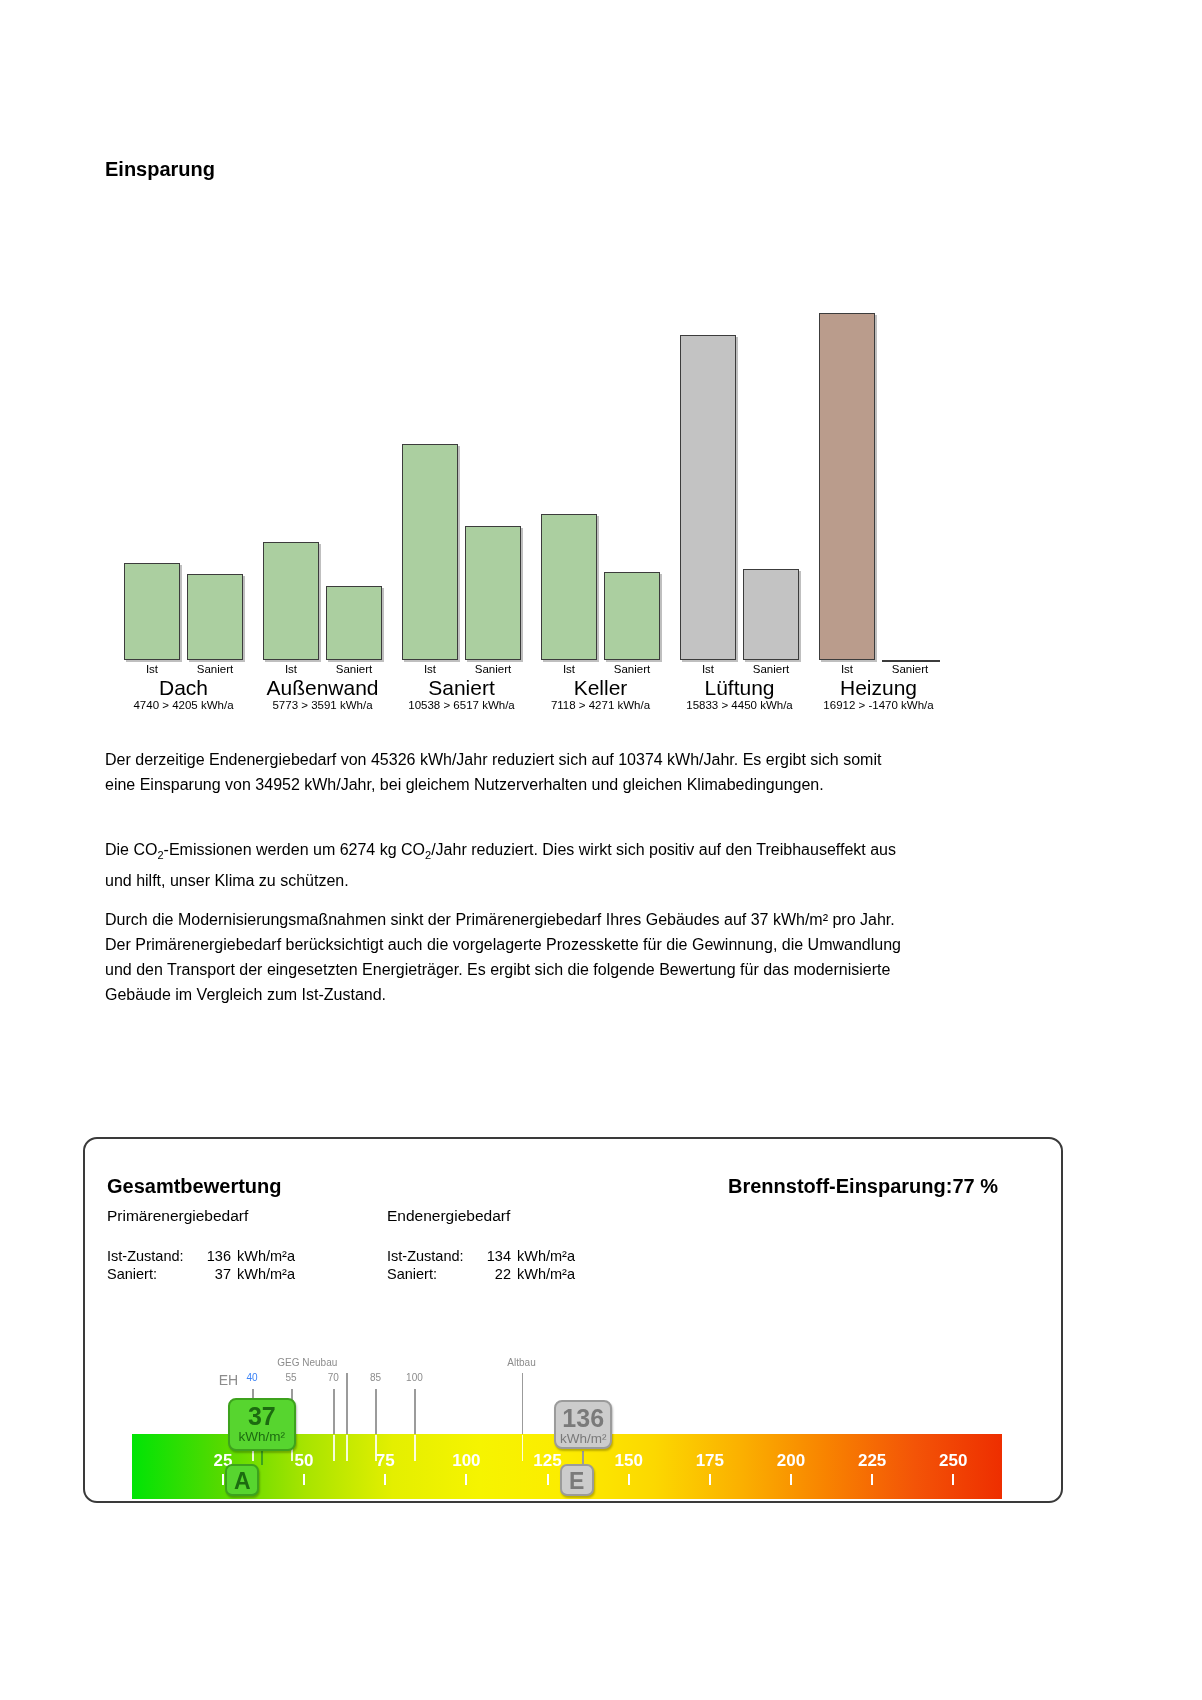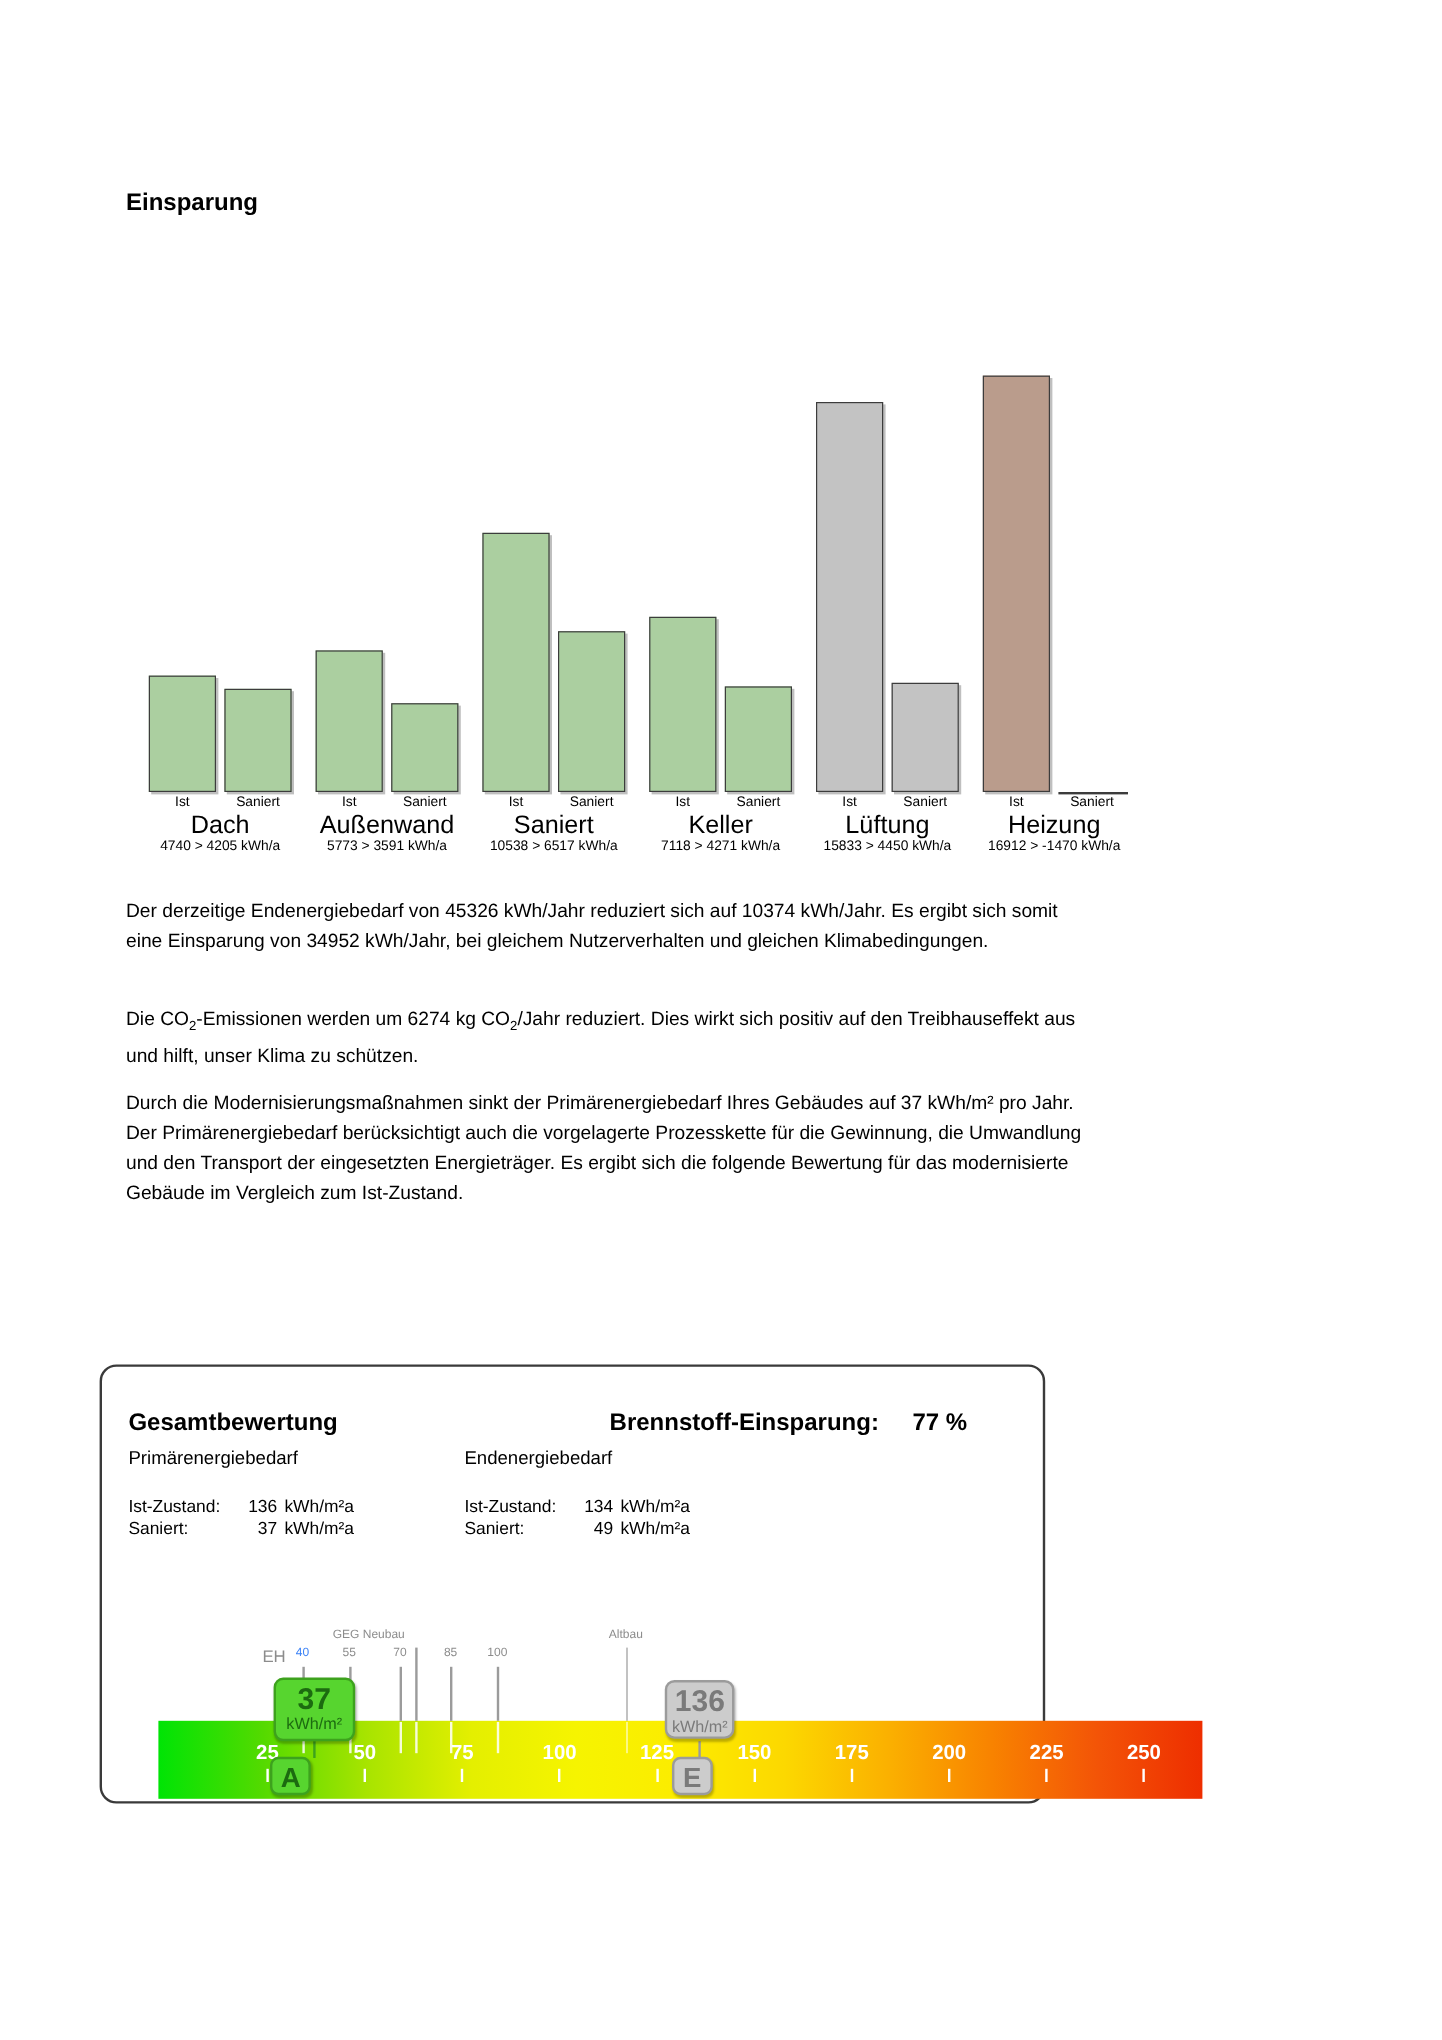--- a/index.html
+++ b/index.html
@@ -44,27 +44,27 @@
     position:absolute;transform:translateX(-50%);
     font-size:21px;white-space:nowrap;
   }
   .vlabel{
     position:absolute;transform:translateX(-50%);
     font-size:11.5px;white-space:nowrap;
   }
 
   
   .rating-box{
-    position:absolute;left:83px;top:1137px;width:788px;height:366px;
+    position:absolute;left:83px;top:1137px;width:980px;height:366px;
     border:2px solid #3a3a3a;border-radius:14px;
     box-sizing:border-box;background:#fff;text-decoration:underline;
   }
   .rb-title{position:absolute;left:22px;top:36px;font-size:20px;font-weight:bold;}
   .rb-fuel{position:absolute;right:63px;top:36px;font-size:20px;font-weight:bold;white-space:nowrap;}
-  .rb-fuel .val{margin-left:28px;}
+  .rb-fuel .val{margin-left:0;}
   .rb-colhead{position:absolute;top:68px;font-size:15.5px;}
   .rb-rows{position:absolute;top:108px;font-size:14.5px;line-height:18px;}
   .rb-row .lbl{display:inline-block;width:88px;}
   .rb-row .num{display:inline-block;width:36px;text-align:right;}
   .rb-row .unit{margin-left:6px;}
   #col1{left:22px;} #col2{left:302px;}
 
   
   #scale-area{position:absolute;left:0;top:0;width:100%;height:100%;}
   #scale-bar{
@@ -159,21 +159,21 @@
 
     <div class="rb-colhead" id="col1h" style="left:22px;">Primärenergiebedarf</div>
     <div class="rb-colhead" id="col2h" style="left:302px;">Endenergiebedarf</div>
 
     <div class="rb-rows" id="col1">
       <div class="rb-row"><span class="lbl">Ist-Zustand:</span><span class="num">136</span><span class="unit">kWh/m²a</span></div>
       <div class="rb-row"><span class="lbl">Saniert:</span><span class="num">37</span><span class="unit">kWh/m²a</span></div>
     </div>
     <div class="rb-rows" id="col2">
       <div class="rb-row"><span class="lbl">Ist-Zustand:</span><span class="num">134</span><span class="unit">kWh/m²a</span></div>
-      <div class="rb-row"><span class="lbl">Saniert:</span><span class="num">49</span><span class="unit">kWh/m²a</span></div>
+      <div class="rb-row"><span class="lbl">Saniert:</span><span class="num">22</span><span class="unit">kWh/m²a</span></div>
     </div>
 
     <div id="scale-area">
       <div id="scale-bar" style="background: linear-gradient(90deg, rgb(0, 228, 5), rgb(84, 218, 0), rgb(168, 228, 0), rgb(228, 239, 0), rgb(246, 244, 0), rgb(252, 236, 0), rgb(252, 216, 0), rgb(251, 176, 0), rgb(248, 130, 0), rgb(243, 84, 7), rgb(238, 46, 0));"></div>
     <div class="sc-num" style="left: 137.896px;">25</div>
         <div class="sc-tick" style="left: 136.896px; top: 335px; height: 11px;"></div>
         <div class="sc-num" style="left: 219.052px;">50</div>
         <div class="sc-tick" style="left: 218.052px; top: 335px; height: 11px;"></div>
         <div class="sc-num" style="left: 300.209px;">75</div>
         <div class="sc-tick" style="left: 299.209px; top: 335px; height: 11px;"></div>

